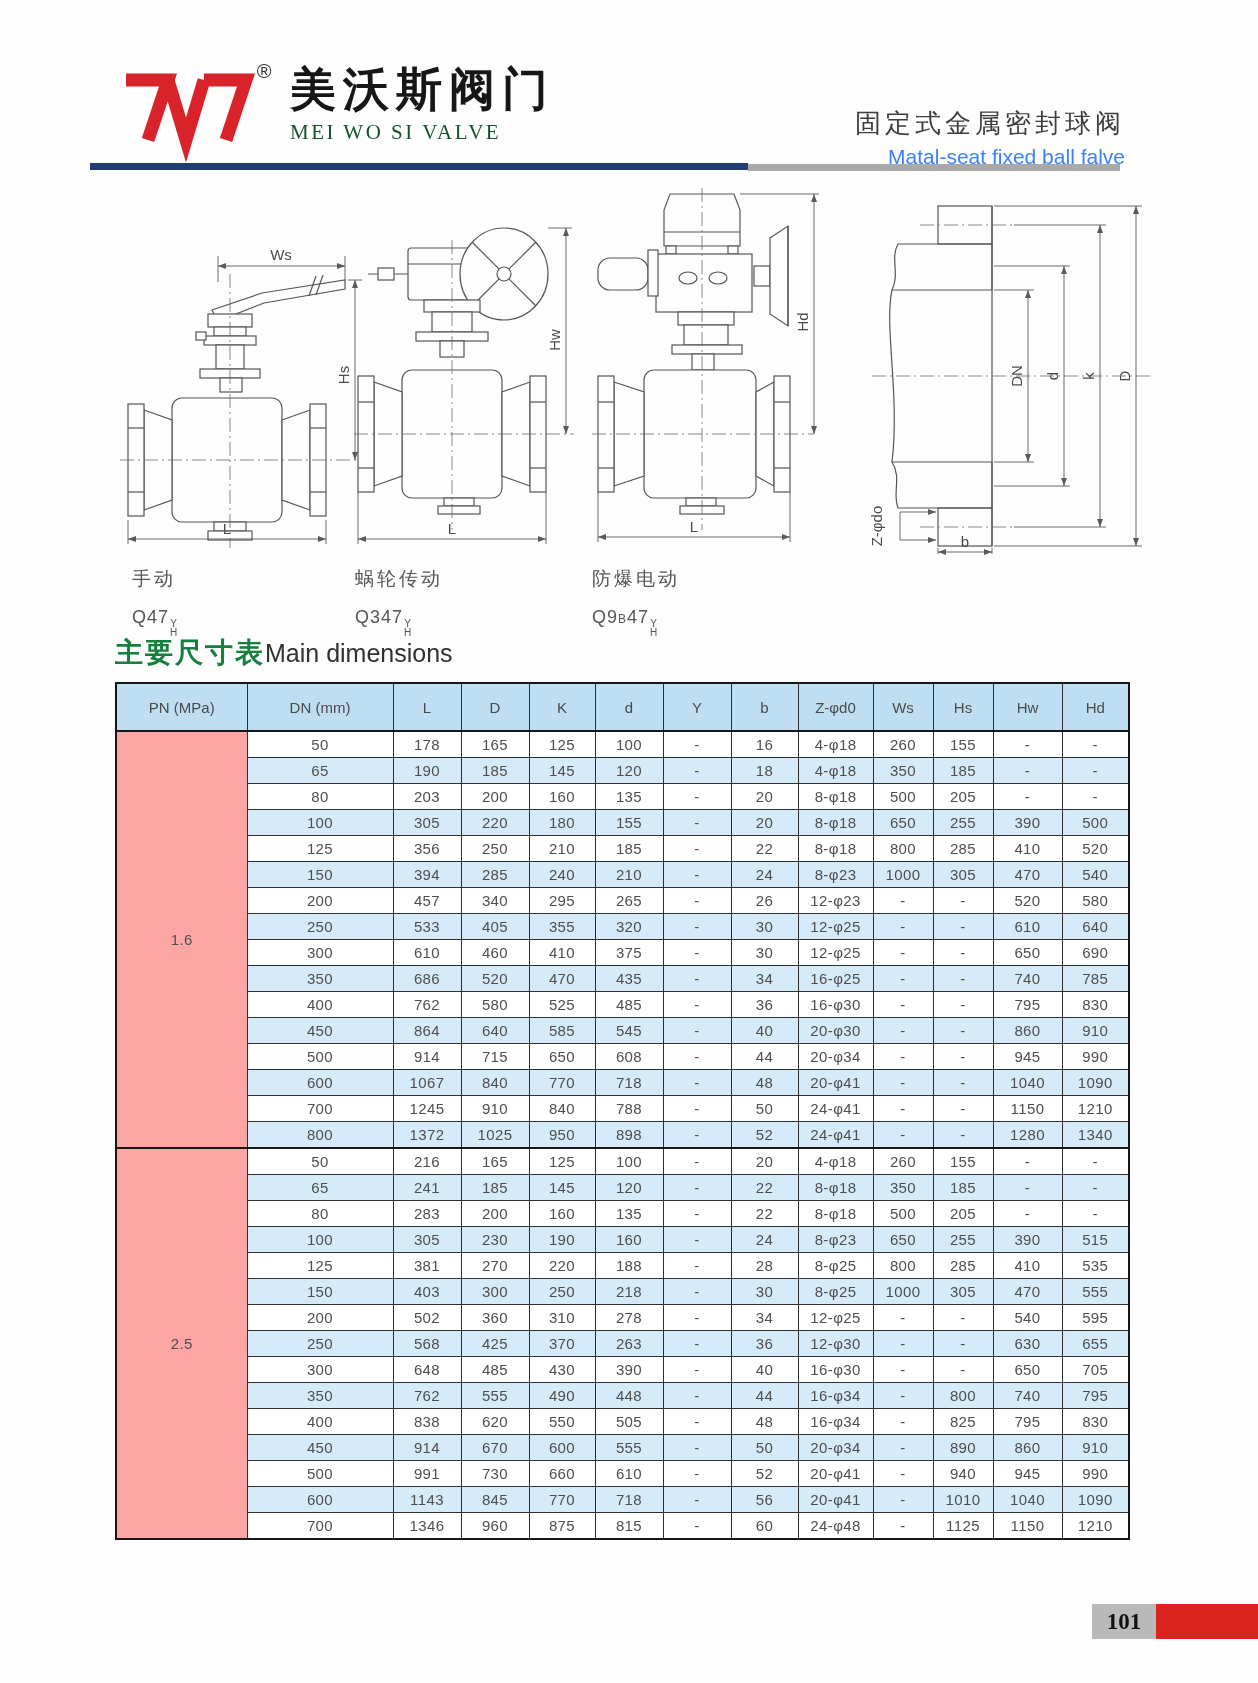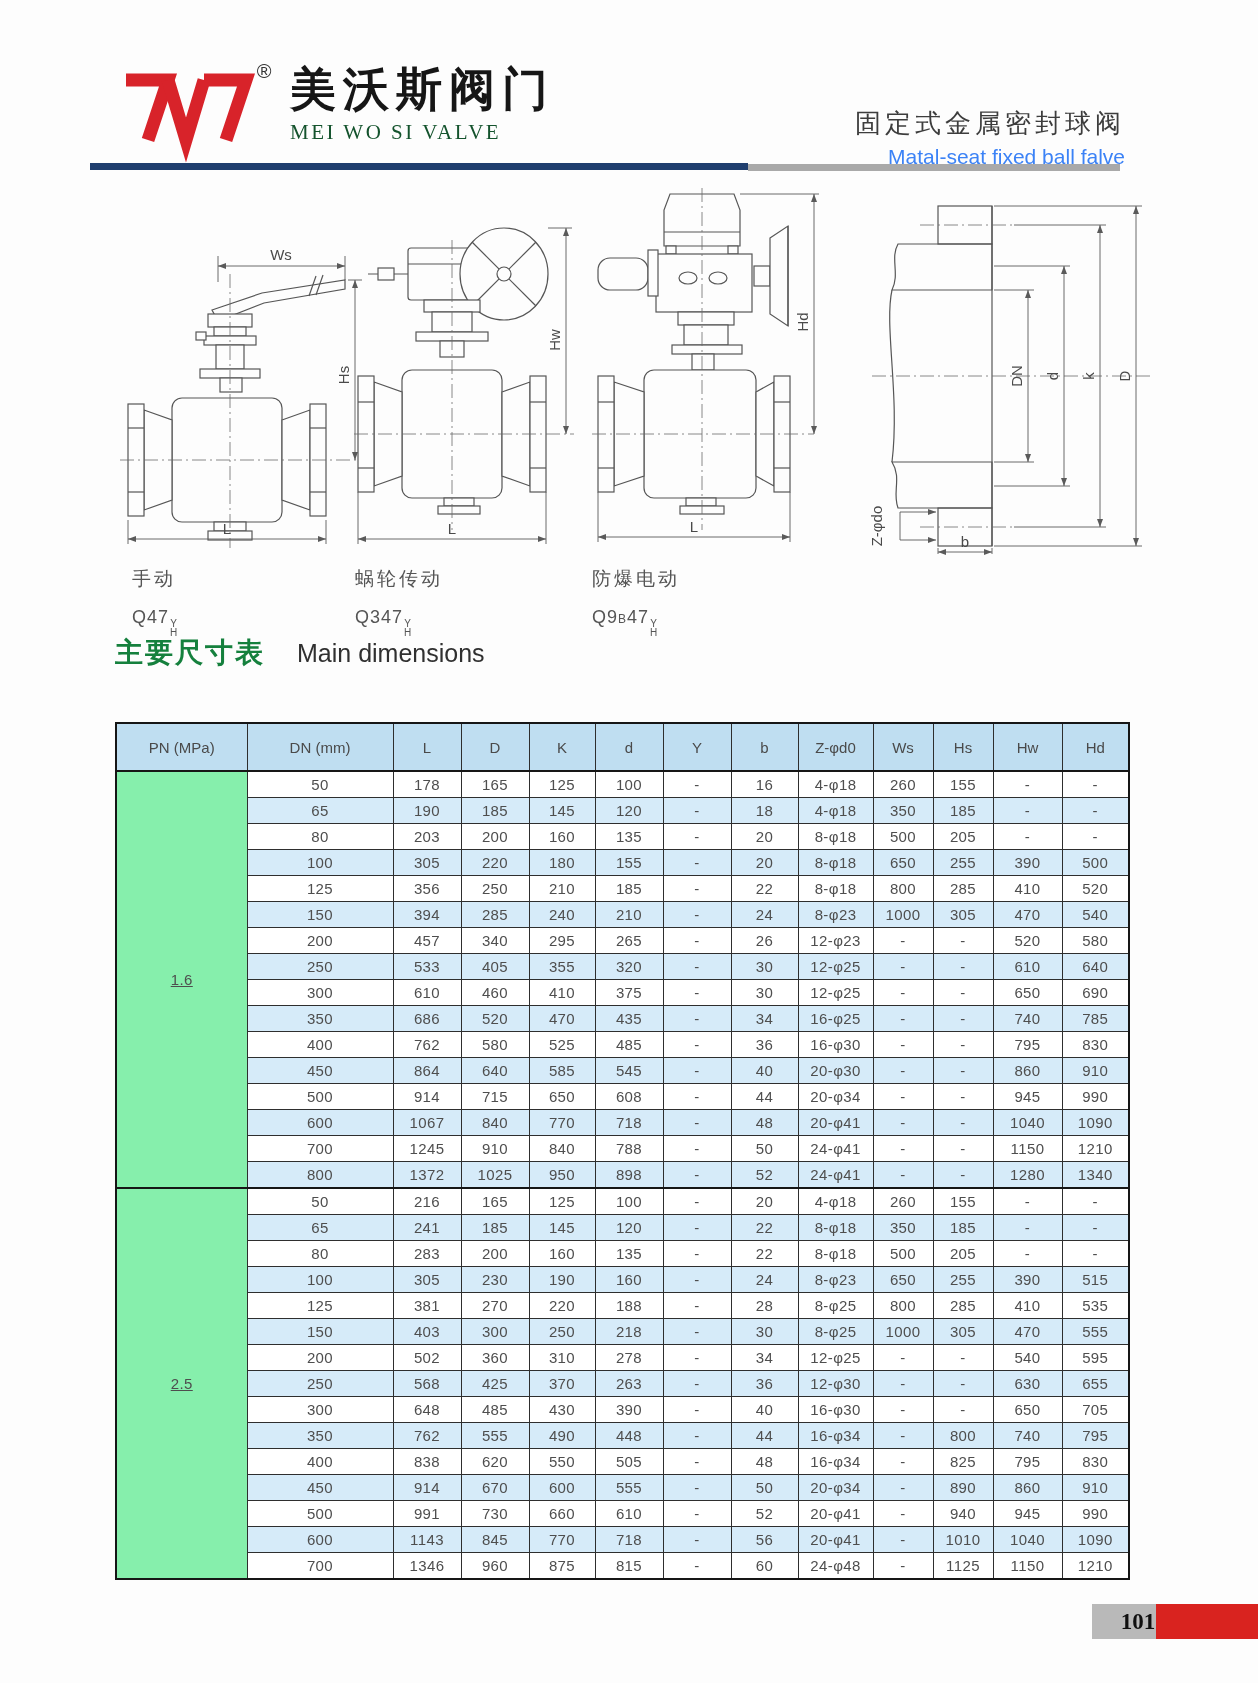--- a/index.html
+++ b/index.html
@@ -25,36 +25,36 @@
   .caption{position:absolute;width:220px;text-align:left;color:#555;}
   .cap-cn{font-size:19px;letter-spacing:3px;}
   .cap-model{font-size:18px;margin-top:15px;letter-spacing:1px;}
   .cap-sub{font-size:12px;}
   .stack{display:inline-flex;flex-direction:column;align-items:center;font-size:10px;
          line-height:9px;transform:translateY(4px);margin-left:1px;}
 
   
   .dims-title{position:absolute;left:115px;top:634px;display:flex;align-items:baseline;}
   .dims-title-cn{font-size:28px;font-weight:bold;color:#15803d;letter-spacing:2px;}
-  .dims-title-en{font-size:25px;color:#303030;margin-left:32px;}
+  .dims-title-en{font-size:25px;color:#303030;}
   #dims-table{position:absolute;left:115px;top:682px;width:1013px;border-collapse:collapse;
-              table-layout:fixed;border:2px solid #161616;font-size:15px;color:#4e4e4e;margin-top:40px;}
+              table-layout:fixed;border:2px solid #161616;font-size:15px;color:#4e4e4e;}
   #dims-table th{background:#bfdef1;height:46px;font-weight:normal;border:1px solid #2e2e2e;
                  border-bottom:2px solid #161616;font-size:15px;color:#4a4a4a;padding:0;}
   #dims-table td{height:25px;text-align:center;border:1px solid #2e2e2e;padding:0;
                  letter-spacing:.4px;}
   #dims-table tbody tr:nth-child(even){background:#d6ebf9;}
   #dims-table tbody tr:nth-child(odd){background:#ffffff;}
-  #dims-table td.pn-cell{background:#86efac;text-decoration:underline;}
+  #dims-table td.pn-cell{background:#fca5a5;}
   #dims-table tr.group-start td{border-top:2px solid #161616;}
 
   
   .pageno{position:absolute;left:1092px;top:1604px;width:64px;height:35px;background:#b9b9b9;
           font-family:"Liberation Serif",serif;font-weight:bold;font-size:23px;color:#101010;
-          display:flex;align-items:center;justify-content:center;padding-left:14px;}
+          display:flex;align-items:center;justify-content:center;}
   .red-block{position:absolute;left:1156px;top:1604px;width:102px;height:35px;background:#d9231f;}
 
   
   .ln{stroke:#565656;stroke-width:1.2;fill:none;}
   .lnf{stroke:#565656;stroke-width:1.2;fill:#fdfdfd;}
   .dim{stroke:#5a5a5a;stroke-width:.9;fill:none;}
   .cl{stroke:#6a6a6a;stroke-width:.8;fill:none;stroke-dasharray:14 4 2 4;}
   .dtx{font-family:"Liberation Sans",sans-serif;font-size:15px;fill:#4a4a4a;}
 </style>
 </head>

